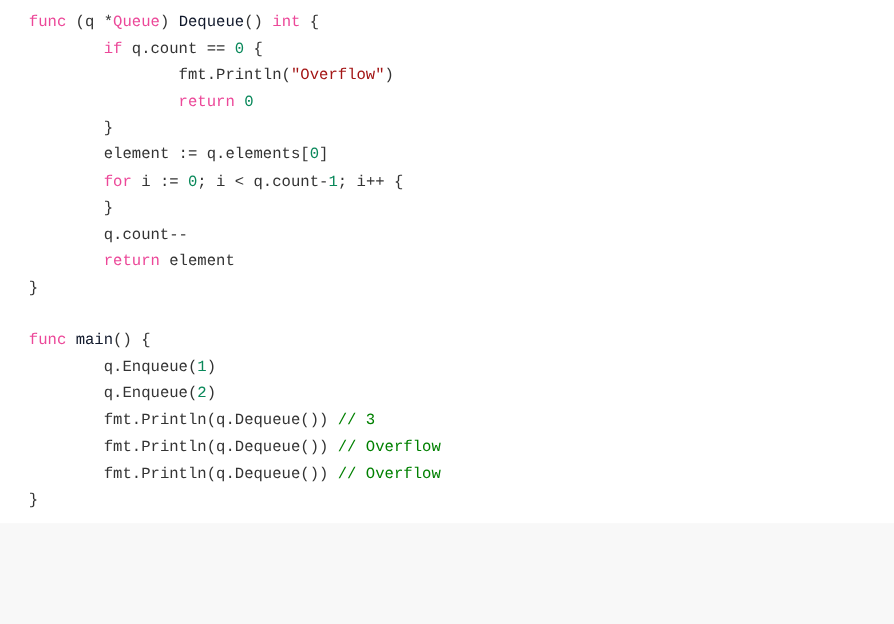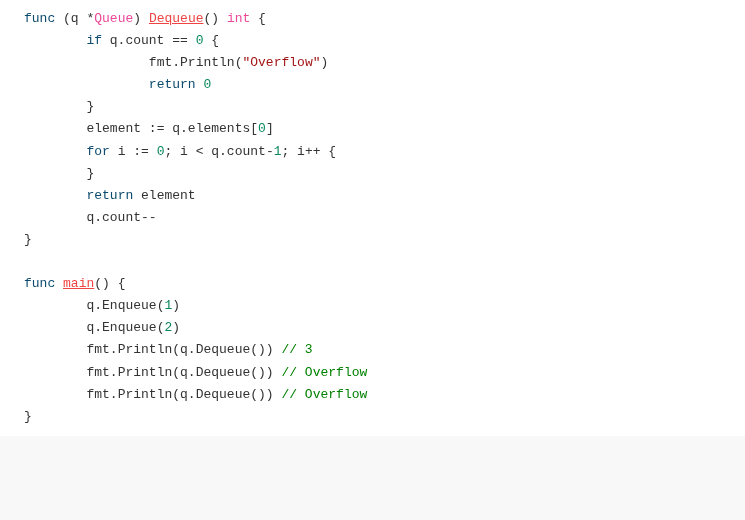--- a/index.html
+++ b/index.html
@@ -10,22 +10,22 @@
       width: 745px;
       height: 520px;
       overflow: hidden;
     }
     .code-block {
       background: #ffffff;
       padding: 8px 24px;
       line-height: 1.7;
     }
     .line { white-space: pre; }
-    .kw { color: #0c4a6e; }
-    .fn { color: #ef4444; text-decoration: underline; }
+    .kw { color: #ec4899; }
+    .fn { color: #0f172a; }
     .str { color: #a31515; }
     .num { color: #09885a; }
     .op { color: #333; }
     .type { color: #ec4899; }
     .ident { color: #333; text-align: center; }
     .cmt { color: #008000; }
     .paren { color: #333; }
     .star { color: #333; }
     .recv { color: #333; }
   </style>
@@ -34,22 +34,22 @@
 
 <div class="code-block">
 <div class="line"><span class="kw">func</span><span class="recv"> (q </span><span class="star">*</span><span class="type">Queue</span><span class="recv">) </span><span class="fn">Dequeue</span><span class="paren">()</span><span class="type"> int</span><span class="op"> {</span></div>
 <div class="line"><span class="kw">        if</span><span class="ident"> q.count == </span><span class="num">0</span><span class="op"> {</span></div>
 <div class="line"><span>                </span><span class="ident">fmt.Println</span><span class="paren">(</span><span class="str">"Overflow"</span><span class="paren">)</span></div>
 <div class="line"><span>                </span><span class="kw">return</span><span> </span><span class="num">0</span></div>
 <div class="line"><span class="op">        }</span></div>
 <div class="line"><span>        </span><span class="ident">element := q.elements[</span><span class="num">0</span><span class="ident">]</span></div>
 <div class="line"><span>        </span><span class="kw">for</span><span class="ident"> i := </span><span class="num">0</span><span class="ident">; i &lt; q.count</span><span class="op">-</span><span class="num">1</span><span class="ident">; i++ {</span></div>
 <div class="line"><span class="op">        }</span></div>
+<div class="line"><span class="ident">        q.count--</span></div>
 <div class="line"><span>        </span><span class="kw">return</span><span class="ident"> element</span></div>
-<div class="line"><span class="ident">        q.count--</span></div>
 <div class="line"><span class="op">}</span></div>
 <div class="line">&nbsp;</div>
 <div class="line"><span class="kw">func</span><span> </span><span class="fn">main</span><span class="paren">()</span><span class="op"> {</span></div>
 <div class="line"><span>        </span><span class="ident">q.Enqueue(</span><span class="num">1</span><span class="paren">)</span></div>
 <div class="line"><span>        </span><span class="ident">q.Enqueue(</span><span class="num">2</span><span class="paren">)</span></div>
 <div class="line"><span>        </span><span class="ident">fmt.Println</span><span class="ident">(q.Dequeue()) </span><span class="cmt">// 3</span></div>
 <div class="line"><span>        </span><span class="ident">fmt.Println</span><span class="ident">(q.Dequeue()) </span><span class="cmt">// Overflow</span></div>
 <div class="line"><span>        </span><span class="ident">fmt.Println</span><span class="ident">(q.Dequeue()) </span><span class="cmt">// Overflow</span></div>
 <div class="line"><span class="op">}</span></div>
 </div>

